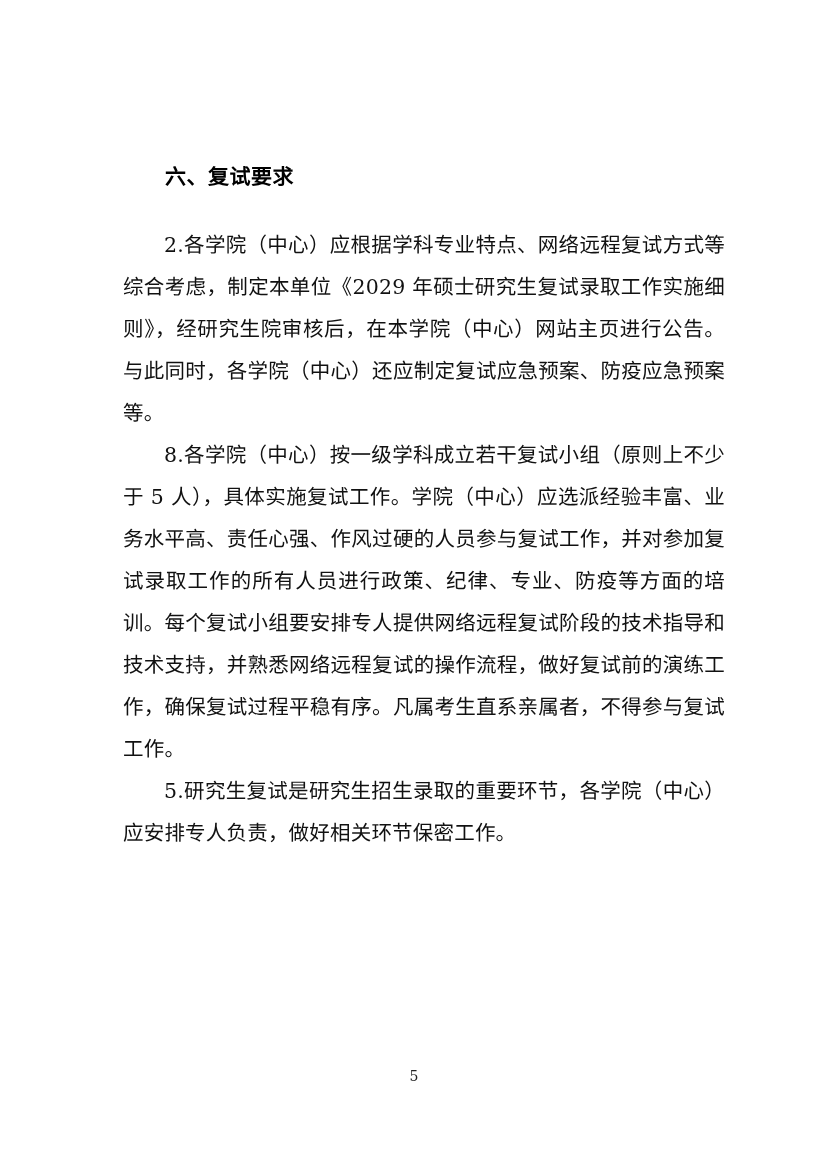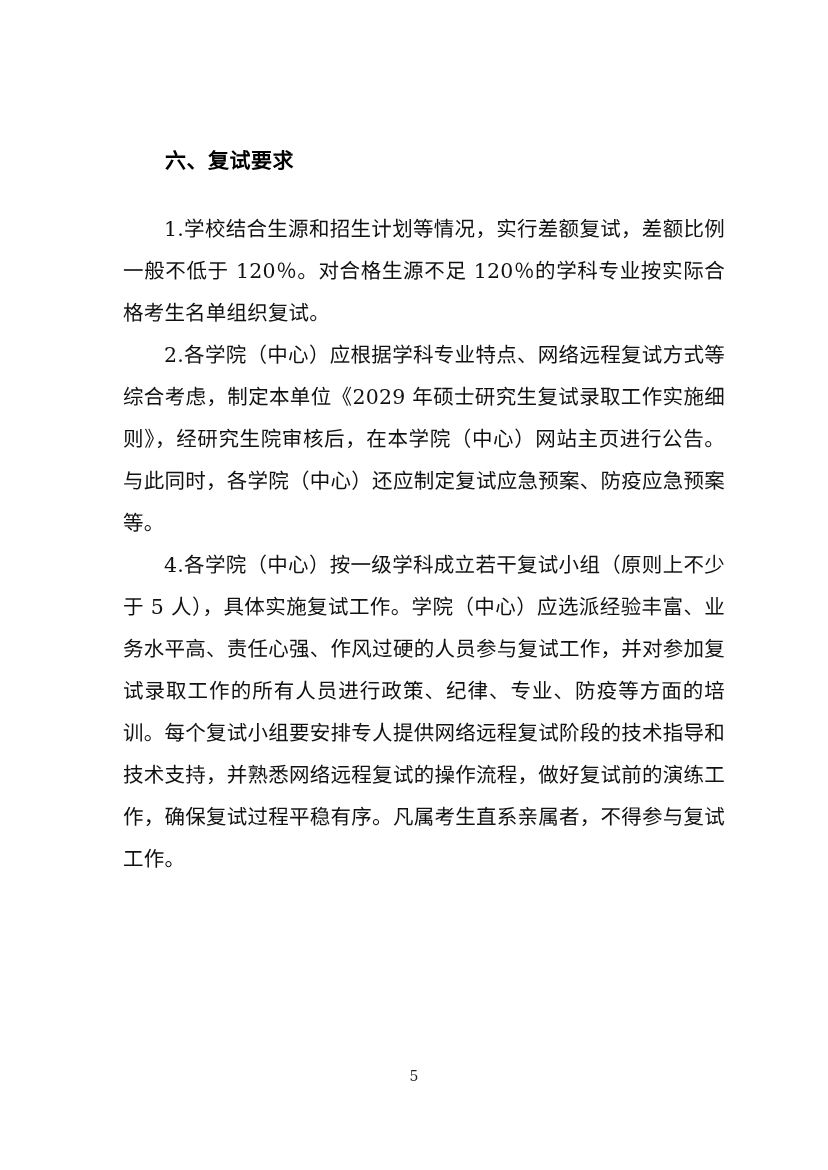--- a/index.html
+++ b/index.html
@@ -12,21 +12,21 @@
     position: relative;
     width: 828px;
     height: 1170px;
     background: #ffffff;
     overflow: hidden;
     box-sizing: border-box;
   }
   .content {
     position: absolute;
     left: 123px;
-    top: 140px;
+    top: 156px;
     width: 602px;
   }
   .doc-heading {
     font-family: "DejaVu Sans", "Liberation Sans", sans-serif;
     font-weight: bold;
     font-size: 21px;
     line-height: 42px;
     color: #000000;
     letter-spacing: 0.5px;
     text-indent: 42px;
@@ -58,25 +58,25 @@
 </style>
 </head>
 <body>
 
 <div class="page">
 
   <div class="content">
 
     <h2 class="doc-heading">六、复试要求</h2>
 
-    <p class="doc-para">1.学校结合生源和招生计划等情况，实行差额复试，差额比例一般不低于 120％。对合格生源不足 120％的学科专业按实际合格考生名单组织复试。</p>
 
     <p class="doc-para">2.各学院（中心）应根据学科专业特点、网络远程复试方式等综合考虑，制定本单位《2029 年硕士研究生复试录取工作实施细则》，经研究生院审核后，在本学院（中心）网站主页进行公告。与此同时，各学院（中心）还应制定复试应急预案、防疫应急预案等。</p>
 
 
-    <p class="doc-para">4.各学院（中心）按一级学科成立若干复试小组（原则上不少于 5 人），具体实施复试工作。学院（中心）应选派经验丰富、业务水平高、责任心强、作风过硬的人员参与复试工作，并对参加复试录取工作的所有人员进行政策、纪律、专业、防疫等方面的培训。每个复试小组要安排专人提供网络远程复试阶段的技术指导和技术支持，并熟悉网络远程复试的操作流程，做好复试前的演练工作，确保复试过程平稳有序。凡属考生直系亲属者，不得参与复试工作。</p>
+    <p class="doc-para">8.各学院（中心）按一级学科成立若干复试小组（原则上不少于 5 人），具体实施复试工作。学院（中心）应选派经验丰富、业务水平高、责任心强、作风过硬的人员参与复试工作，并对参加复试录取工作的所有人员进行政策、纪律、专业、防疫等方面的培训。每个复试小组要安排专人提供网络远程复试阶段的技术指导和技术支持，并熟悉网络远程复试的操作流程，做好复试前的演练工作，确保复试过程平稳有序。凡属考生直系亲属者，不得参与复试工作。</p>
 
+    <p class="doc-para">5.研究生复试是研究生招生录取的重要环节，各学院（中心）应安排专人负责，做好相关环节保密工作。</p>
 
   </div>
 
   <div class="page-number">5</div>
 
 </div>
 
 </body></html>

